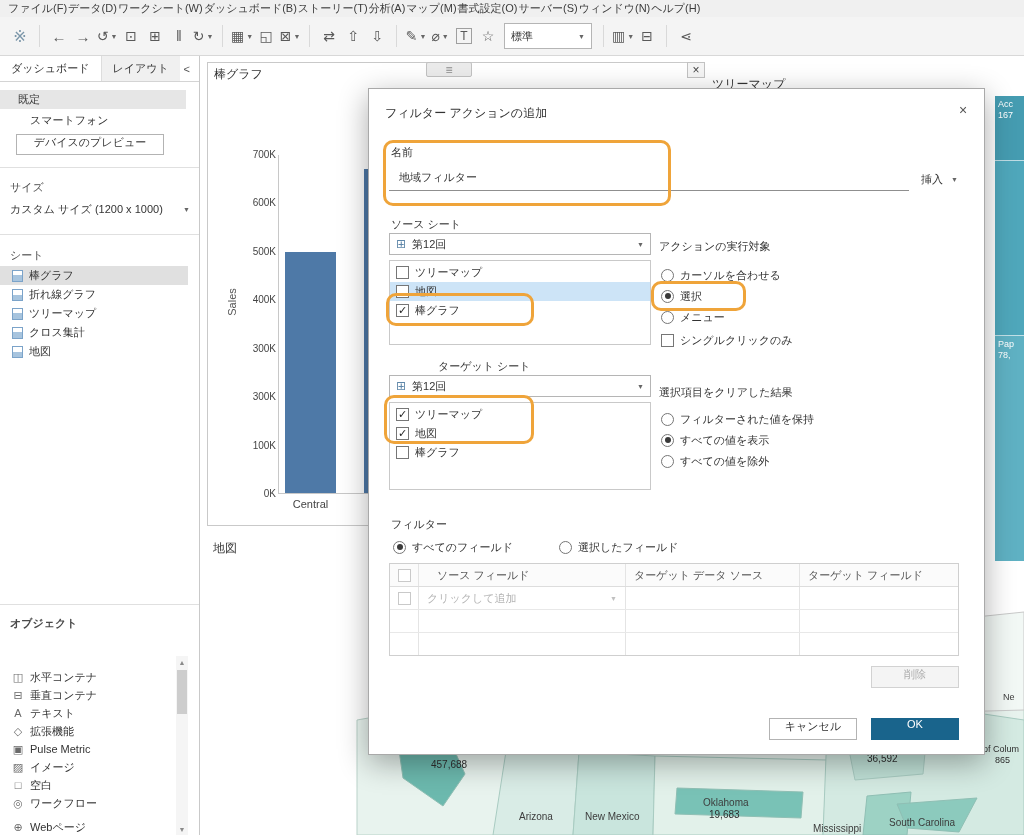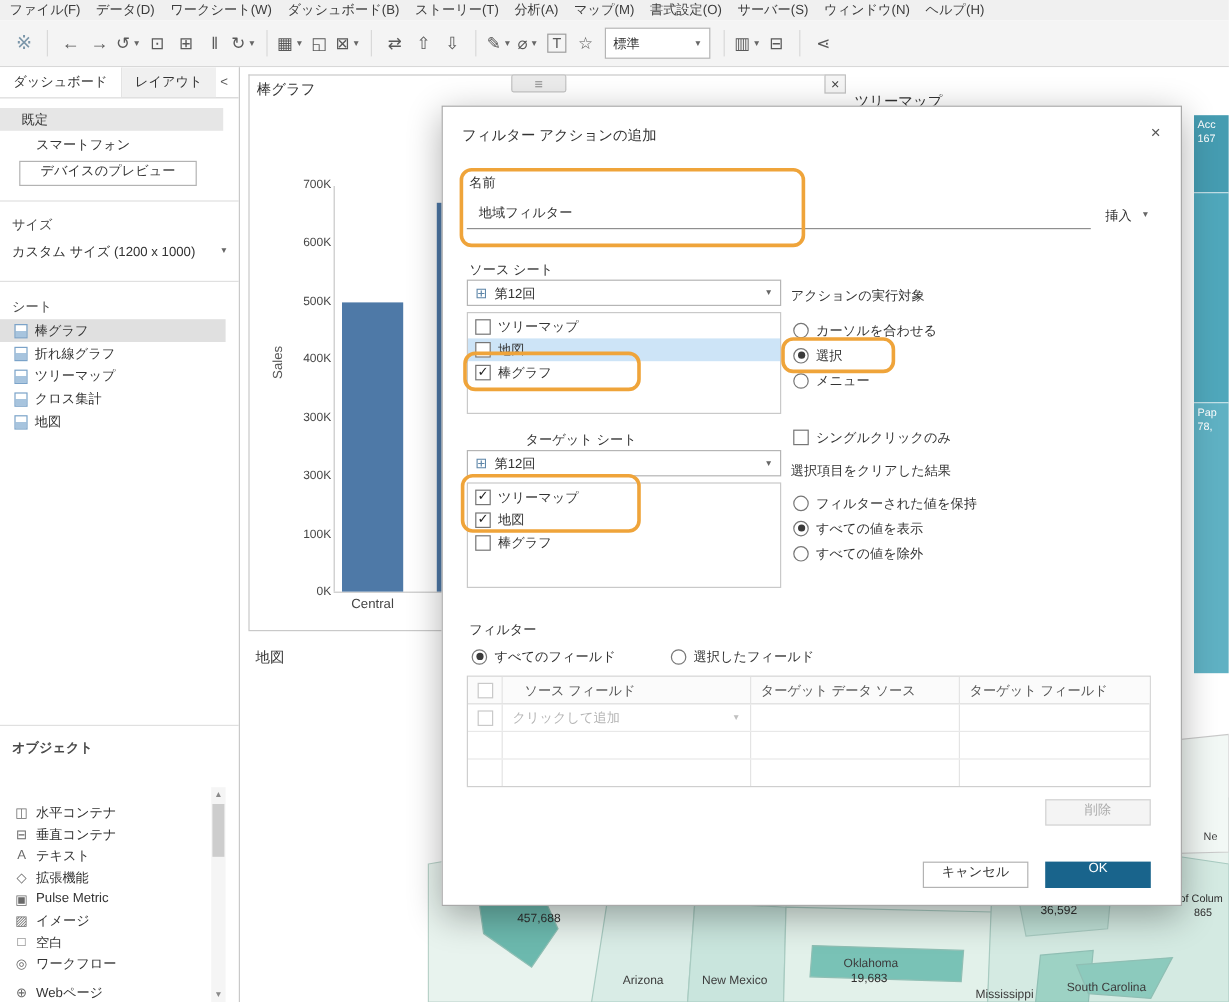--- a/index.html
+++ b/index.html
@@ -24,21 +24,21 @@
   .sheet-ico{width:11px;height:12px;border:1px solid #7ba3c9;background:linear-gradient(#fff 45%,#a7c4de 45%);flex:none}
   .obj-ico{width:16px;color:#6a6a6a;font-size:11px;text-align:center;flex:none}
   .divider{position:absolute;left:0;width:200px;height:1px;background:#e0e0e0}
   .tcell{display:flex;align-items:center;height:100%;padding-left:8px;border-left:1px solid #e4e4e4;color:#555}
 </style>
 </head>
 <body>
 
 <div id="app" style="position:absolute;inset:0;">
 
-  <div class="abs flex" style="left:0;top:0;width:1024px;height:17px;background:#f0f0f0;gap:13px;padding:0 8px;color:#3c3c3c;">
+  <div class="abs flex" style="left:0;top:0;width:1024px;height:17px;background:#f0f0f0;gap:1px;padding:0 8px;color:#3c3c3c;">
     <span>ファイル(F)</span>
     <span>データ(D)</span>
     <span>ワークシート(W)</span>
     <span>ダッシュボード(B)</span>
     <span>ストーリー(T)</span>
     <span>分析(A)</span>
     <span>マップ(M)</span>
     <span>書式設定(O)</span>
     <span>サーバー(S)</span>
     <span>ウィンドウ(N)</span>
@@ -315,21 +315,21 @@
         <span>カーソルを合わせる</span>
       </div>
     <div class="opt" style="left:292px;top:199px;">
         <span class="radio sel"></span>
         <span>選択</span>
       </div>
     <div class="opt" style="left:292px;top:220px;">
         <span class="radio"></span>
         <span>メニュー</span>
       </div>
-    <div class="opt" style="left:292px;top:243px;margin-top:24px;">
+    <div class="opt" style="left:292px;top:243px;">
         <span class="cb"></span>
         <span>シングルクリックのみ</span>
       </div>
 
     <div class="abs" style="left:22px;top:270px;margin-left:47px;">ターゲット シート</div>
     <div class="abs drop" style="left:20px;top:286px;width:262px;height:22px;">
       <span style="color:#5f87a9;font-size:12px;">⊞</span>
       <span>第12回</span>
       <span style="flex:1"></span>
       <span class="caret">▼</span>

